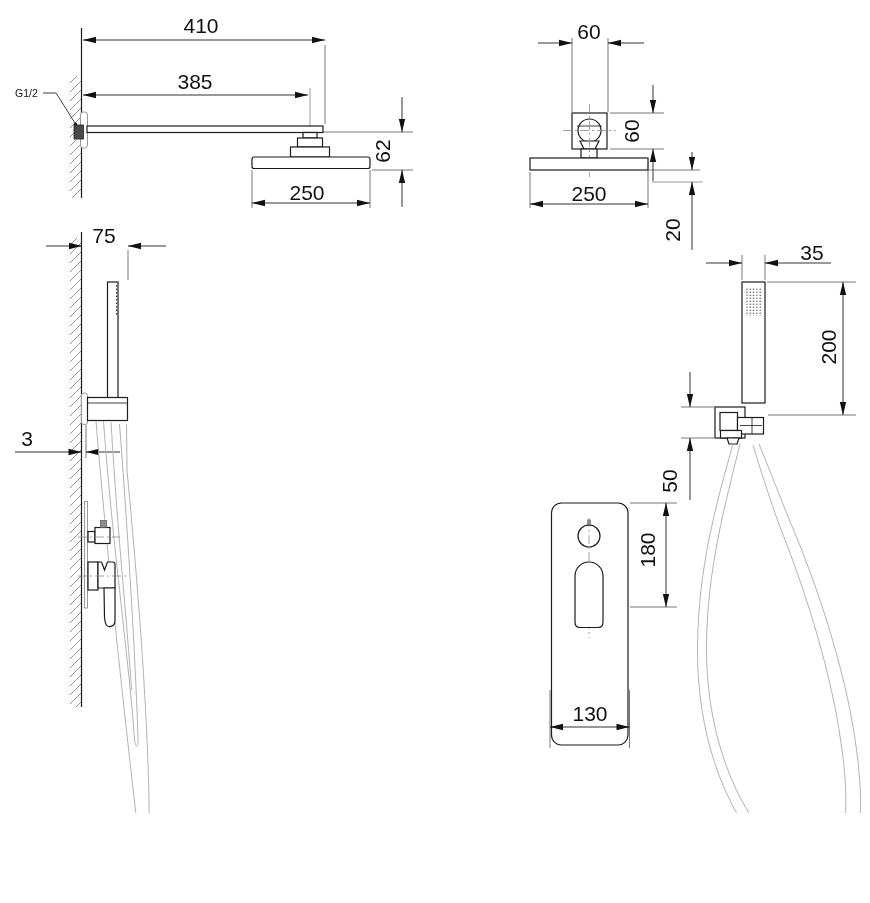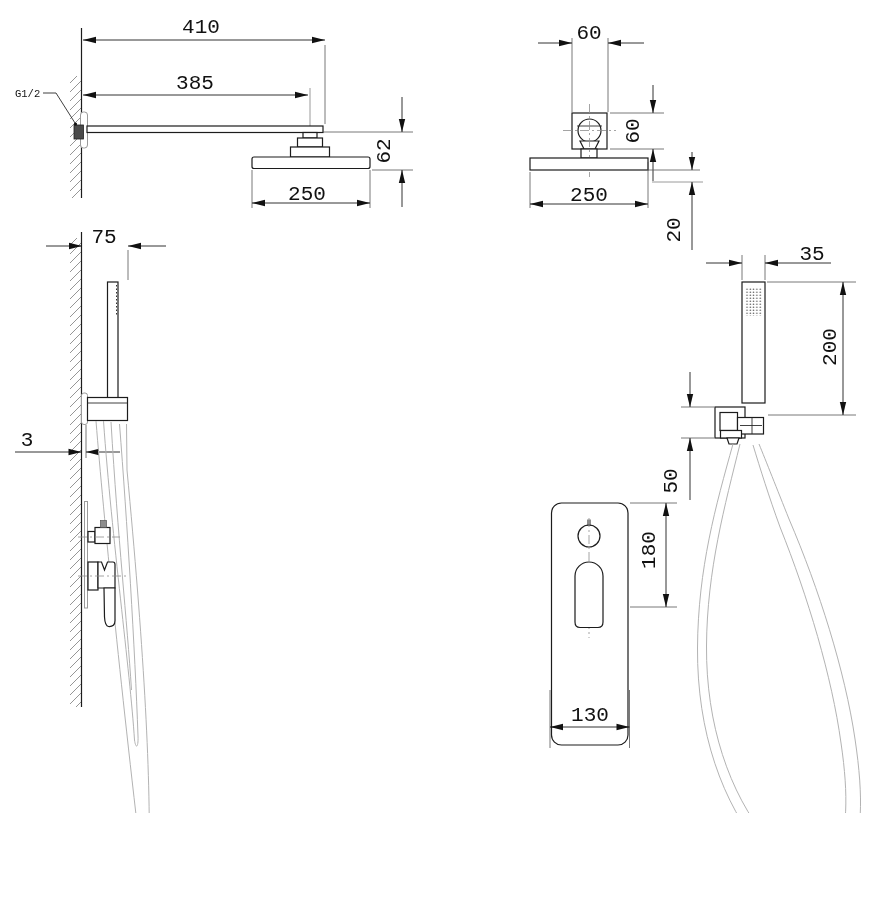--- a/index.html
+++ b/index.html
@@ -1,17 +1,17 @@
 <!DOCTYPE html>
 <html><head>
 <meta charset="utf-8">
 <style>
   html,body{margin:0;padding:0;background:#fff;}
   .stage{position:relative;width:870px;height:813px;background:#fff;overflow:hidden;
-         font-family:Liberation Mono, monospace;}
+         font-family:Liberation Sans, sans-serif;}
   svg{position:absolute;left:0;top:0;}
   .obj   {stroke:#1c1c1c;stroke-width:1.2;fill:none;}
   .objw  {stroke:#1c1c1c;stroke-width:1.2;fill:#fff;}
   .thin  {stroke:#2a2a2a;stroke-width:0.9;fill:none;}
   .dim   {stroke:#1c1c1c;stroke-width:0.9;fill:none;}
   .ext   {stroke:#555;stroke-width:0.8;fill:none;}
   .gray  {stroke:#9a9a9a;stroke-width:1;fill:none;}
   .grayw {stroke:#9a9a9a;stroke-width:1;fill:#fff;}
   .hose  {stroke:#b3b3b3;stroke-width:1;fill:none;}
   .cl    {stroke:#8d8d8d;stroke-width:0.8;fill:none;stroke-dasharray:9 3 2 3;}

